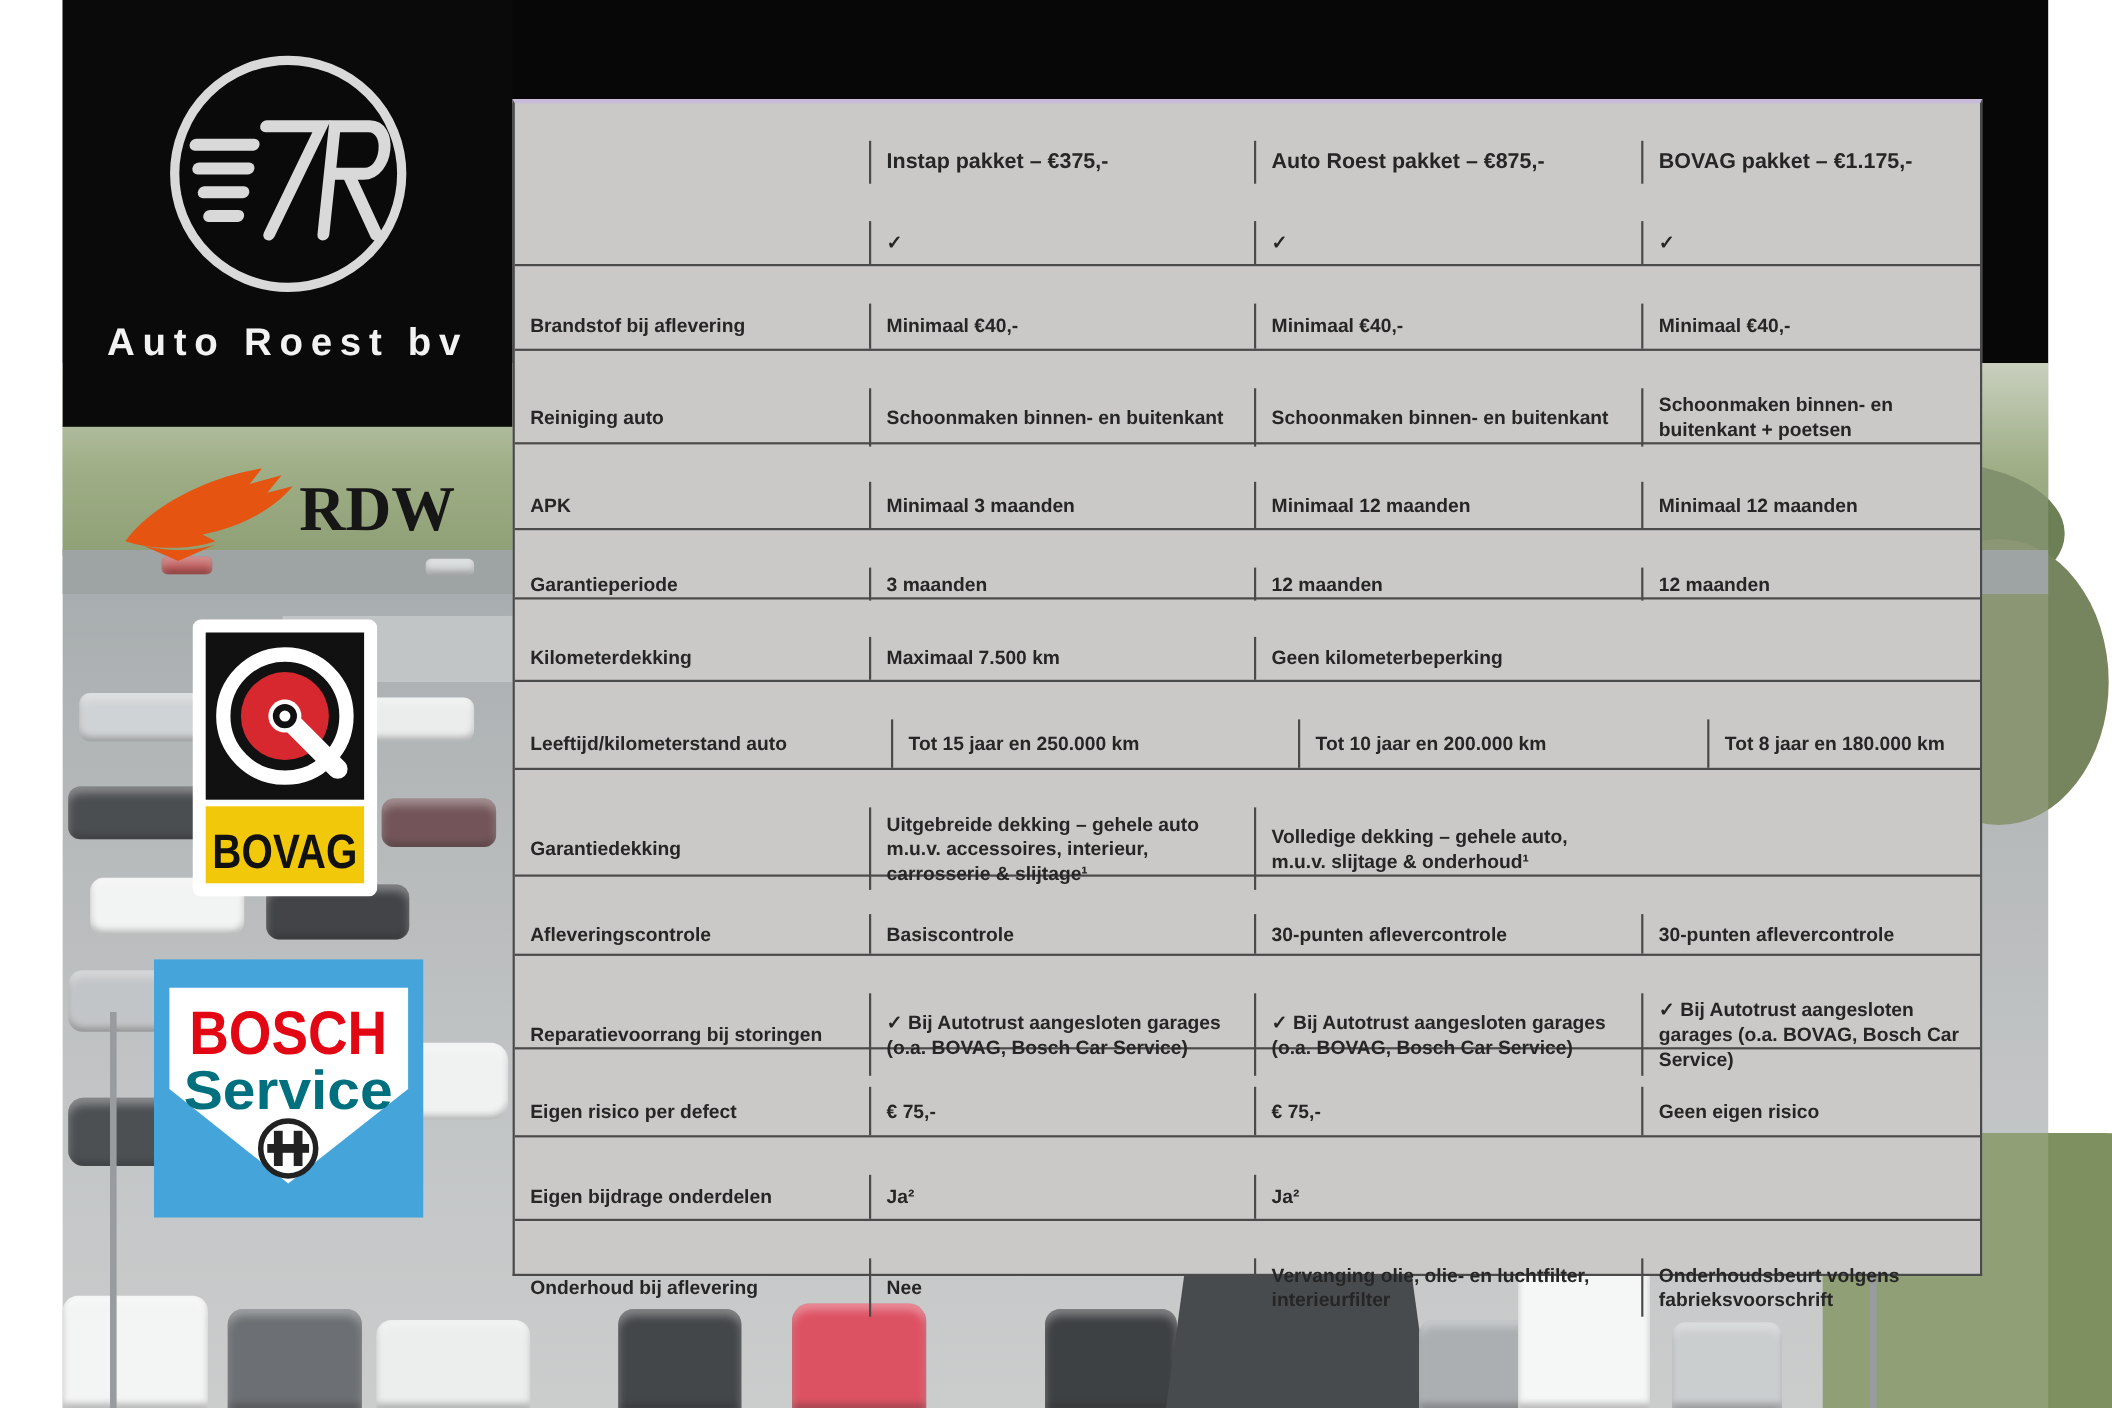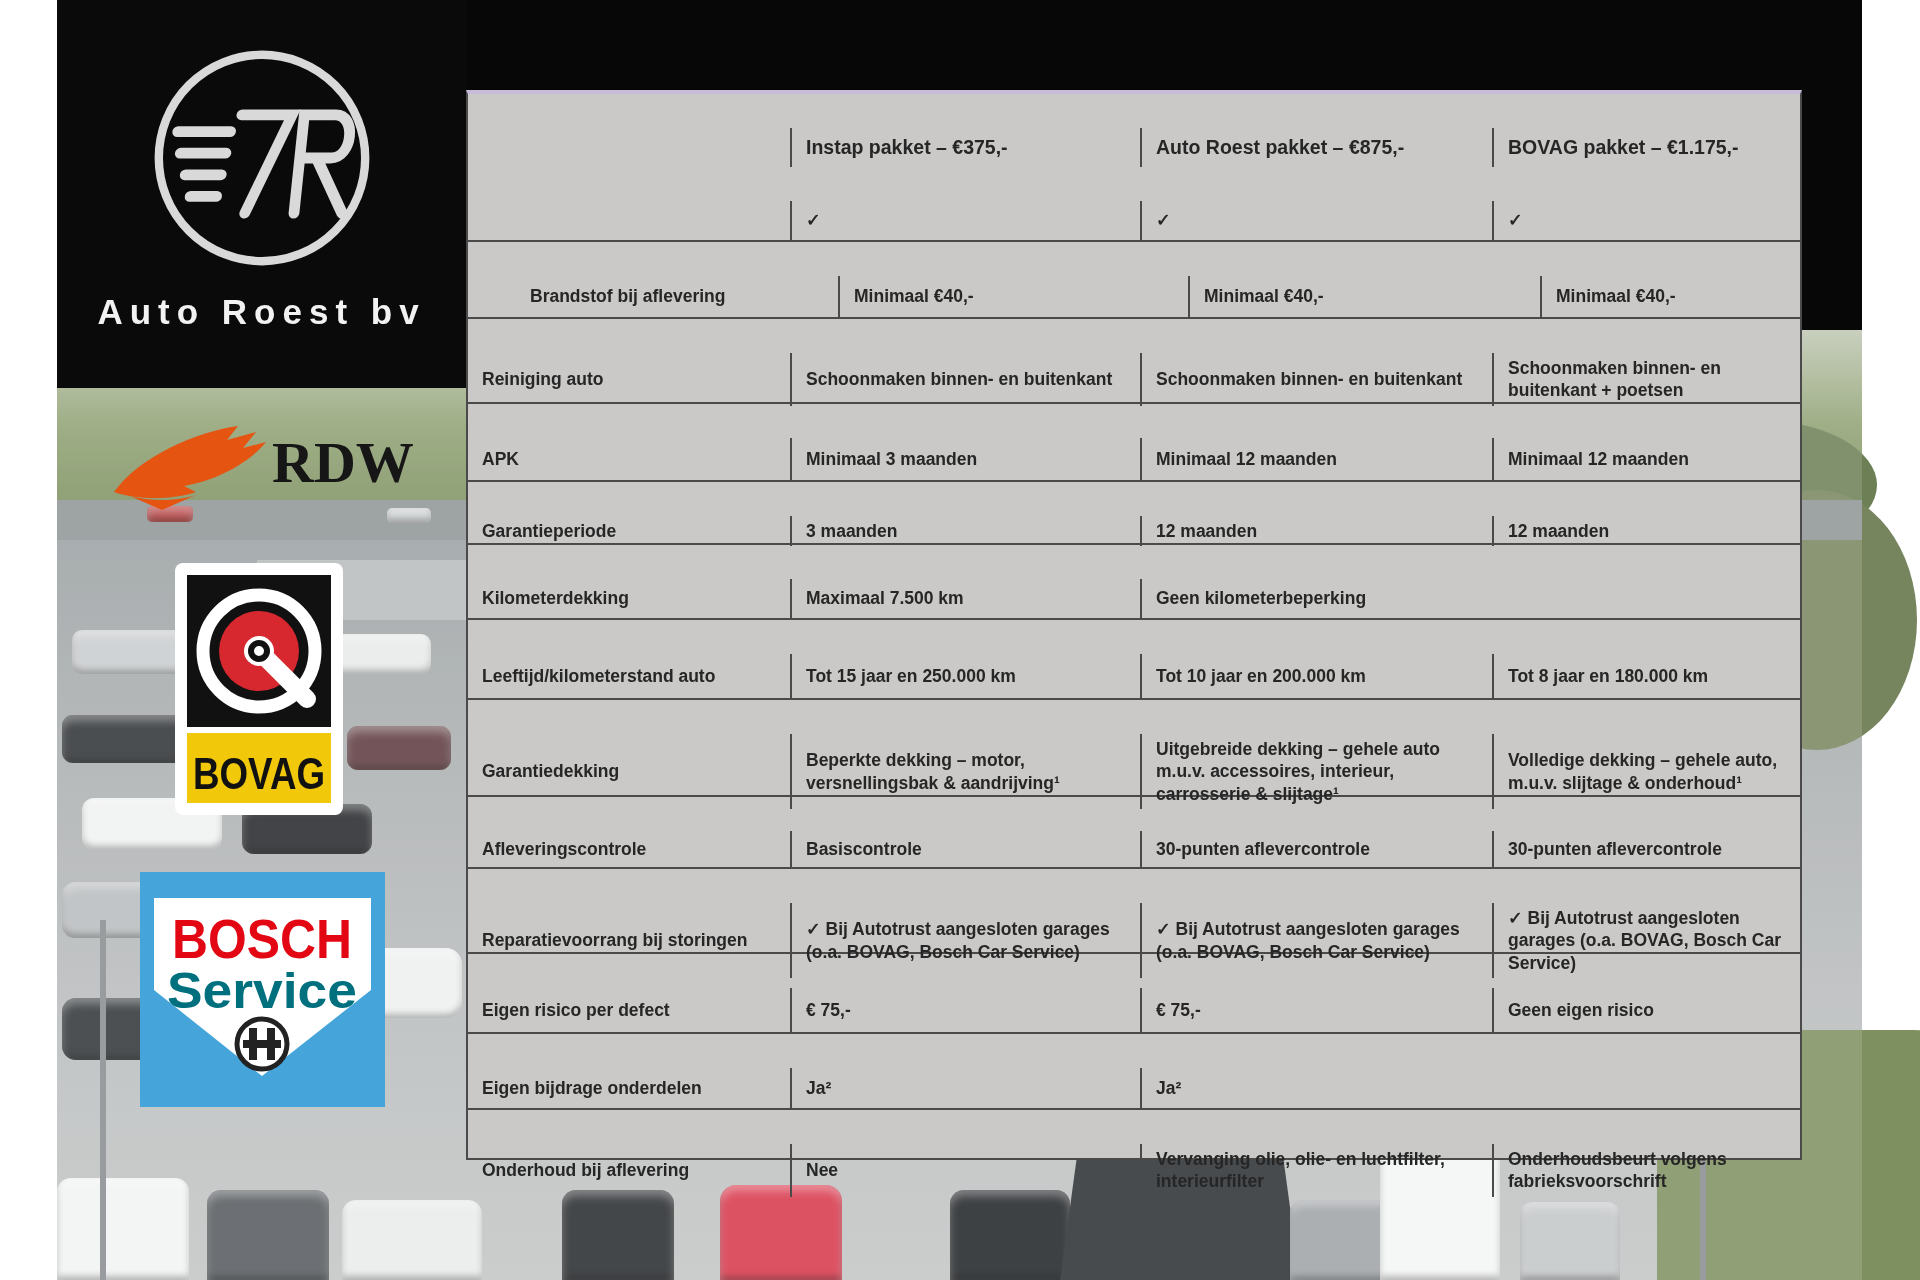--- a/index.html
+++ b/index.html
@@ -144,21 +144,21 @@
       <div class="cell">Auto Roest pakket – €875,-</div>
       <div class="cell">BOVAG pakket – €1.175,-</div>
     </div>
     <div>
         <div class="trow" style="height: 73px;">
           <div class="cell"></div>
           <div class="cell">✓</div>
           <div class="cell">✓</div>
           <div class="cell">✓</div>
         </div>
-        <div class="trow" style="height: 77px; padding-left: 48px;">
+        <div class="trow" style="height: 77px;">
           <div class="cell">Brandstof bij aflevering</div>
           <div class="cell">Minimaal €40,-</div>
           <div class="cell">Minimaal €40,-</div>
           <div class="cell">Minimaal €40,-</div>
         </div>
         <div class="trow" style="height: 85px;">
           <div class="cell">Reiniging auto</div>
           <div class="cell">Schoonmaken binnen- en buitenkant</div>
           <div class="cell">Schoonmaken binnen- en buitenkant</div>
           <div class="cell">Schoonmaken binnen- en buitenkant + poetsen</div>
@@ -173,29 +173,28 @@
           <div class="cell">Garantieperiode</div>
           <div class="cell">3 maanden</div>
           <div class="cell">12 maanden</div>
           <div class="cell">12 maanden</div>
         </div>
         <div class="trow" style="height: 75px;">
           <div class="cell">Kilometerdekking</div>
           <div class="cell">Maximaal 7.500 km</div>
           <div class="cell">Geen kilometerbeperking</div>
         </div>
-        <div class="trow" style="height: 80px;">
+        <div class="trow" style="height: 80px; gap: 20px;">
           <div class="cell">Leeftijd/kilometerstand auto</div>
           <div class="cell">Tot 15 jaar en 250.000 km</div>
           <div class="cell">Tot 10 jaar en 200.000 km</div>
           <div class="cell">Tot 8 jaar en 180.000 km</div>
         </div>
         <div class="trow" style="height: 97px;">
           <div class="cell">Garantiedekking</div>
-          <div class="cell">Beperkte dekking – motor, versnellingsbak &amp; aandrijving¹</div>
           <div class="cell">Uitgebreide dekking – gehele auto m.u.v. accessoires, interieur, carrosserie &amp; slijtage¹</div>
           <div class="cell">Volledige dekking – gehele auto, m.u.v. slijtage &amp; onderhoud¹</div>
         </div>
         <div class="trow" style="height: 72px;">
           <div class="cell">Afleveringscontrole</div>
           <div class="cell">Basiscontrole</div>
           <div class="cell">30-punten aflevercontrole</div>
           <div class="cell">30-punten aflevercontrole</div>
         </div>
         <div class="trow" style="height: 85px;">

